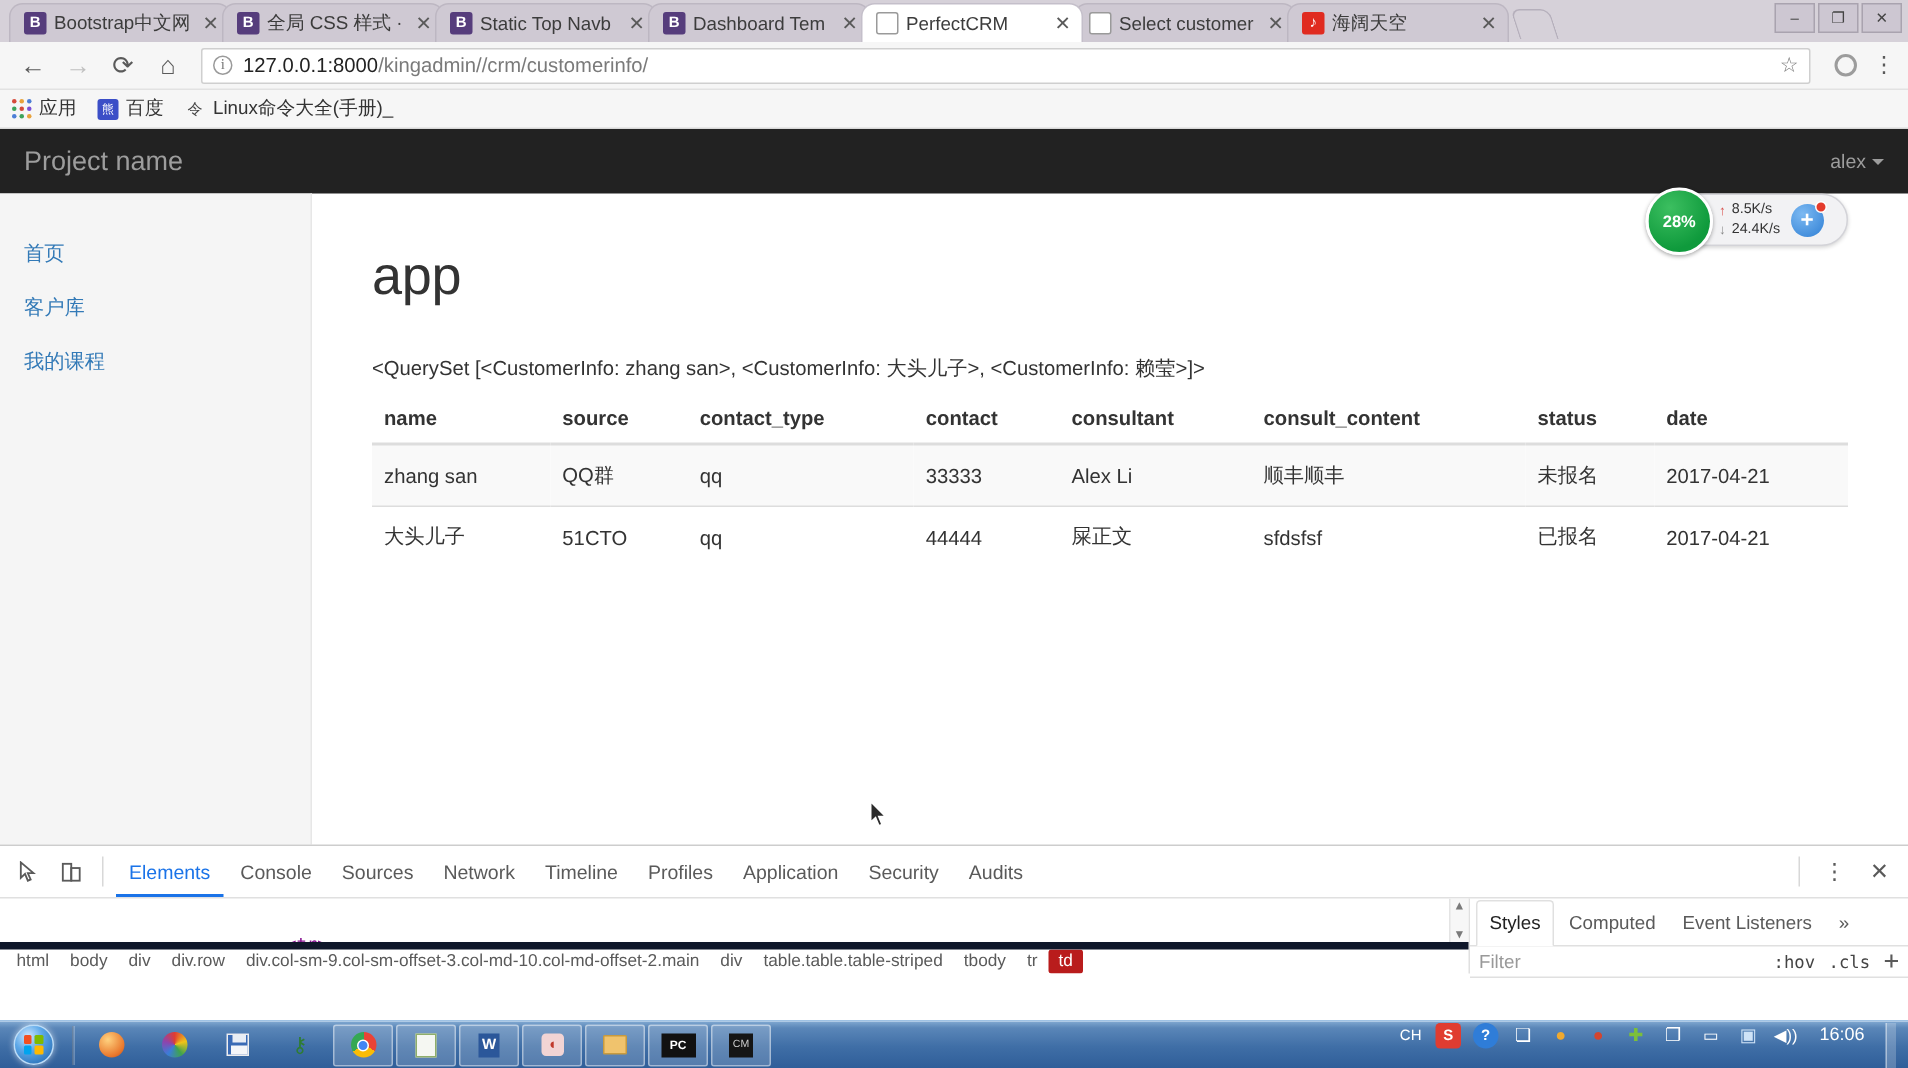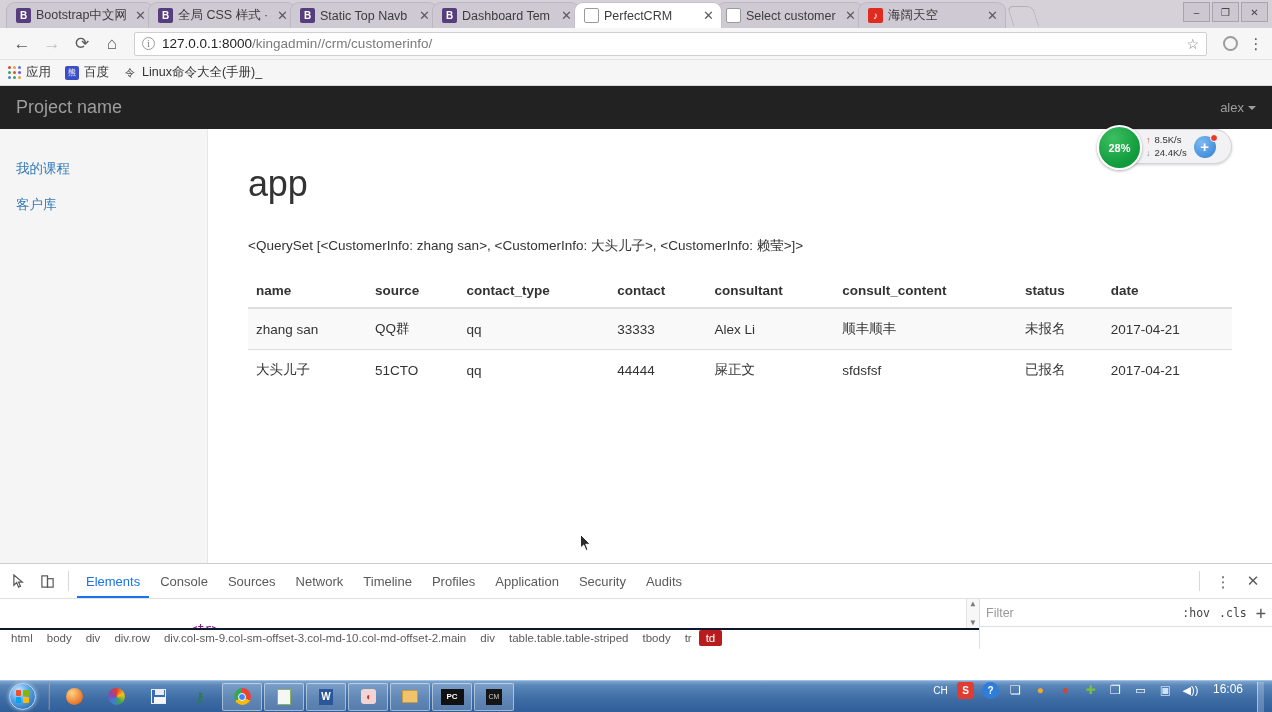--- a/index.html
+++ b/index.html
@@ -113,21 +113,21 @@
   .sidebar {
     width: 208px; background: #f5f5f5; border-right: 1px solid #e7e7e7;
     padding-top: 22px;
   }
   .sidelink {
     display: block; padding: 9px 16px; font-size: 13.5px; color: #337ab7;
     text-decoration: none; cursor: pointer;
   }
   .content { flex: 1; padding: 34px 40px 0 40px; position: relative; }
   .page-title { font-size: 36px; font-weight: normal; color: #333; margin-bottom: 32px; letter-spacing: -0.2px; }
-  .queryset { font-size: 13.5px; color: #333; margin-bottom: 20px; }
+  .queryset { font-size: 13.5px; color: #333; margin-bottom: 8px; }
 
   table.data { width: 100%; border-collapse: collapse; font-size: 13.5px; color: #333; }
   table.data th {
     text-align: left; font-weight: bold; padding: 8px 8px 9px 8px;
     border-bottom: 2px solid #ddd; white-space: nowrap;
   }
   table.data td { padding: 11px 8px; border-top: 1px solid #ddd; white-space: nowrap; }
   table.data tbody tr:nth-child(odd) { background: #f9f9f9; }
 
   .netwidget {
@@ -190,21 +190,21 @@
   .codeline { white-space: pre; line-height: 19px; padding-left: 6px; }
   .tag { color: #881391; }
   .tri { color: #727272; font-size: 9px; }
   .dt-scroll {
     position: absolute; right: 0; top: 0; width: 13px; height: 100%;
     background: #f7f7f7; border-left: 1px solid #e4e4e4;
     display: flex; flex-direction: column; justify-content: space-between; align-items: center;
   }
   .dt-scroll span { font-size: 8px; color: #7a7a7a; line-height: 10px; }
   .dt-crumbs {
-    height: 21px; border-top: 2px solid #0f172a; display: flex; align-items: flex-start;
+    height: 21px; border-top: 5px solid #0f172a; display: flex; align-items: flex-start;
     font-size: 11.5px; color: #5a5a5a; padding-left: 4px; gap: 0px; overflow: hidden;
     font-family: "Liberation Sans", sans-serif;
   }
   .crumb { padding: 2px 7px; white-space: nowrap; cursor: pointer; }
   .crumb.active { background: #b91c1c; color: #fff; border-radius: 2px; }
 
   .dt-side { width: 292px; display: flex; flex-direction: column; }
   .dt-sidetabs {
     height: 32px; display: flex; align-items: center; border-bottom: 1px solid #e0e0e0;
     padding-left: 4px; gap: 2px;
@@ -346,22 +346,23 @@
     <div class="appnav">
       <span class="brand">Project name</span>
       <span class="user">
         <span>alex</span>
         <span class="caret"></span>
       </span>
     </div>
 
     <div class="appbody">
       <div class="sidebar">
+        <a class="sidelink">首页</a>
+        <a class="sidelink">客户库</a>
         <a class="sidelink">我的课程</a>
-        <a class="sidelink">客户库</a>
       </div>
 
       <div class="content">
         <h1 class="page-title">app</h1>
         <div class="queryset">&lt;QuerySet [&lt;CustomerInfo: zhang san&gt;, &lt;CustomerInfo: 大头儿子&gt;, &lt;CustomerInfo: 赖莹&gt;]&gt;</div>
 
         <table class="data">
           <thead>
             <tr>
               <th>name</th>
@@ -474,20 +475,26 @@
         <span class="crumb">div.col-sm-9.col-sm-offset-3.col-md-10.col-md-offset-2.main</span>
         <span class="crumb">div</span>
         <span class="crumb">table.table.table-striped</span>
         <span class="crumb">tbody</span>
         <span class="crumb">tr</span>
         <span class="crumb active">td</span>
       </div>
     </div>
 
     <div class="dt-side">
+      <div class="dt-sidetabs">
+        <div class="st active">Styles</div>
+        <div class="st">Computed</div>
+        <div class="st">Event Listeners</div>
+        <div class="st">»</div>
+      </div>
       <div class="dt-filter">
         <span>Filter</span>
         <span class="fx">
           <span>:hov</span>
           <span>.cls</span>
           <span class="plus">+</span>
         </span>
       </div>
     </div>
   </div>

